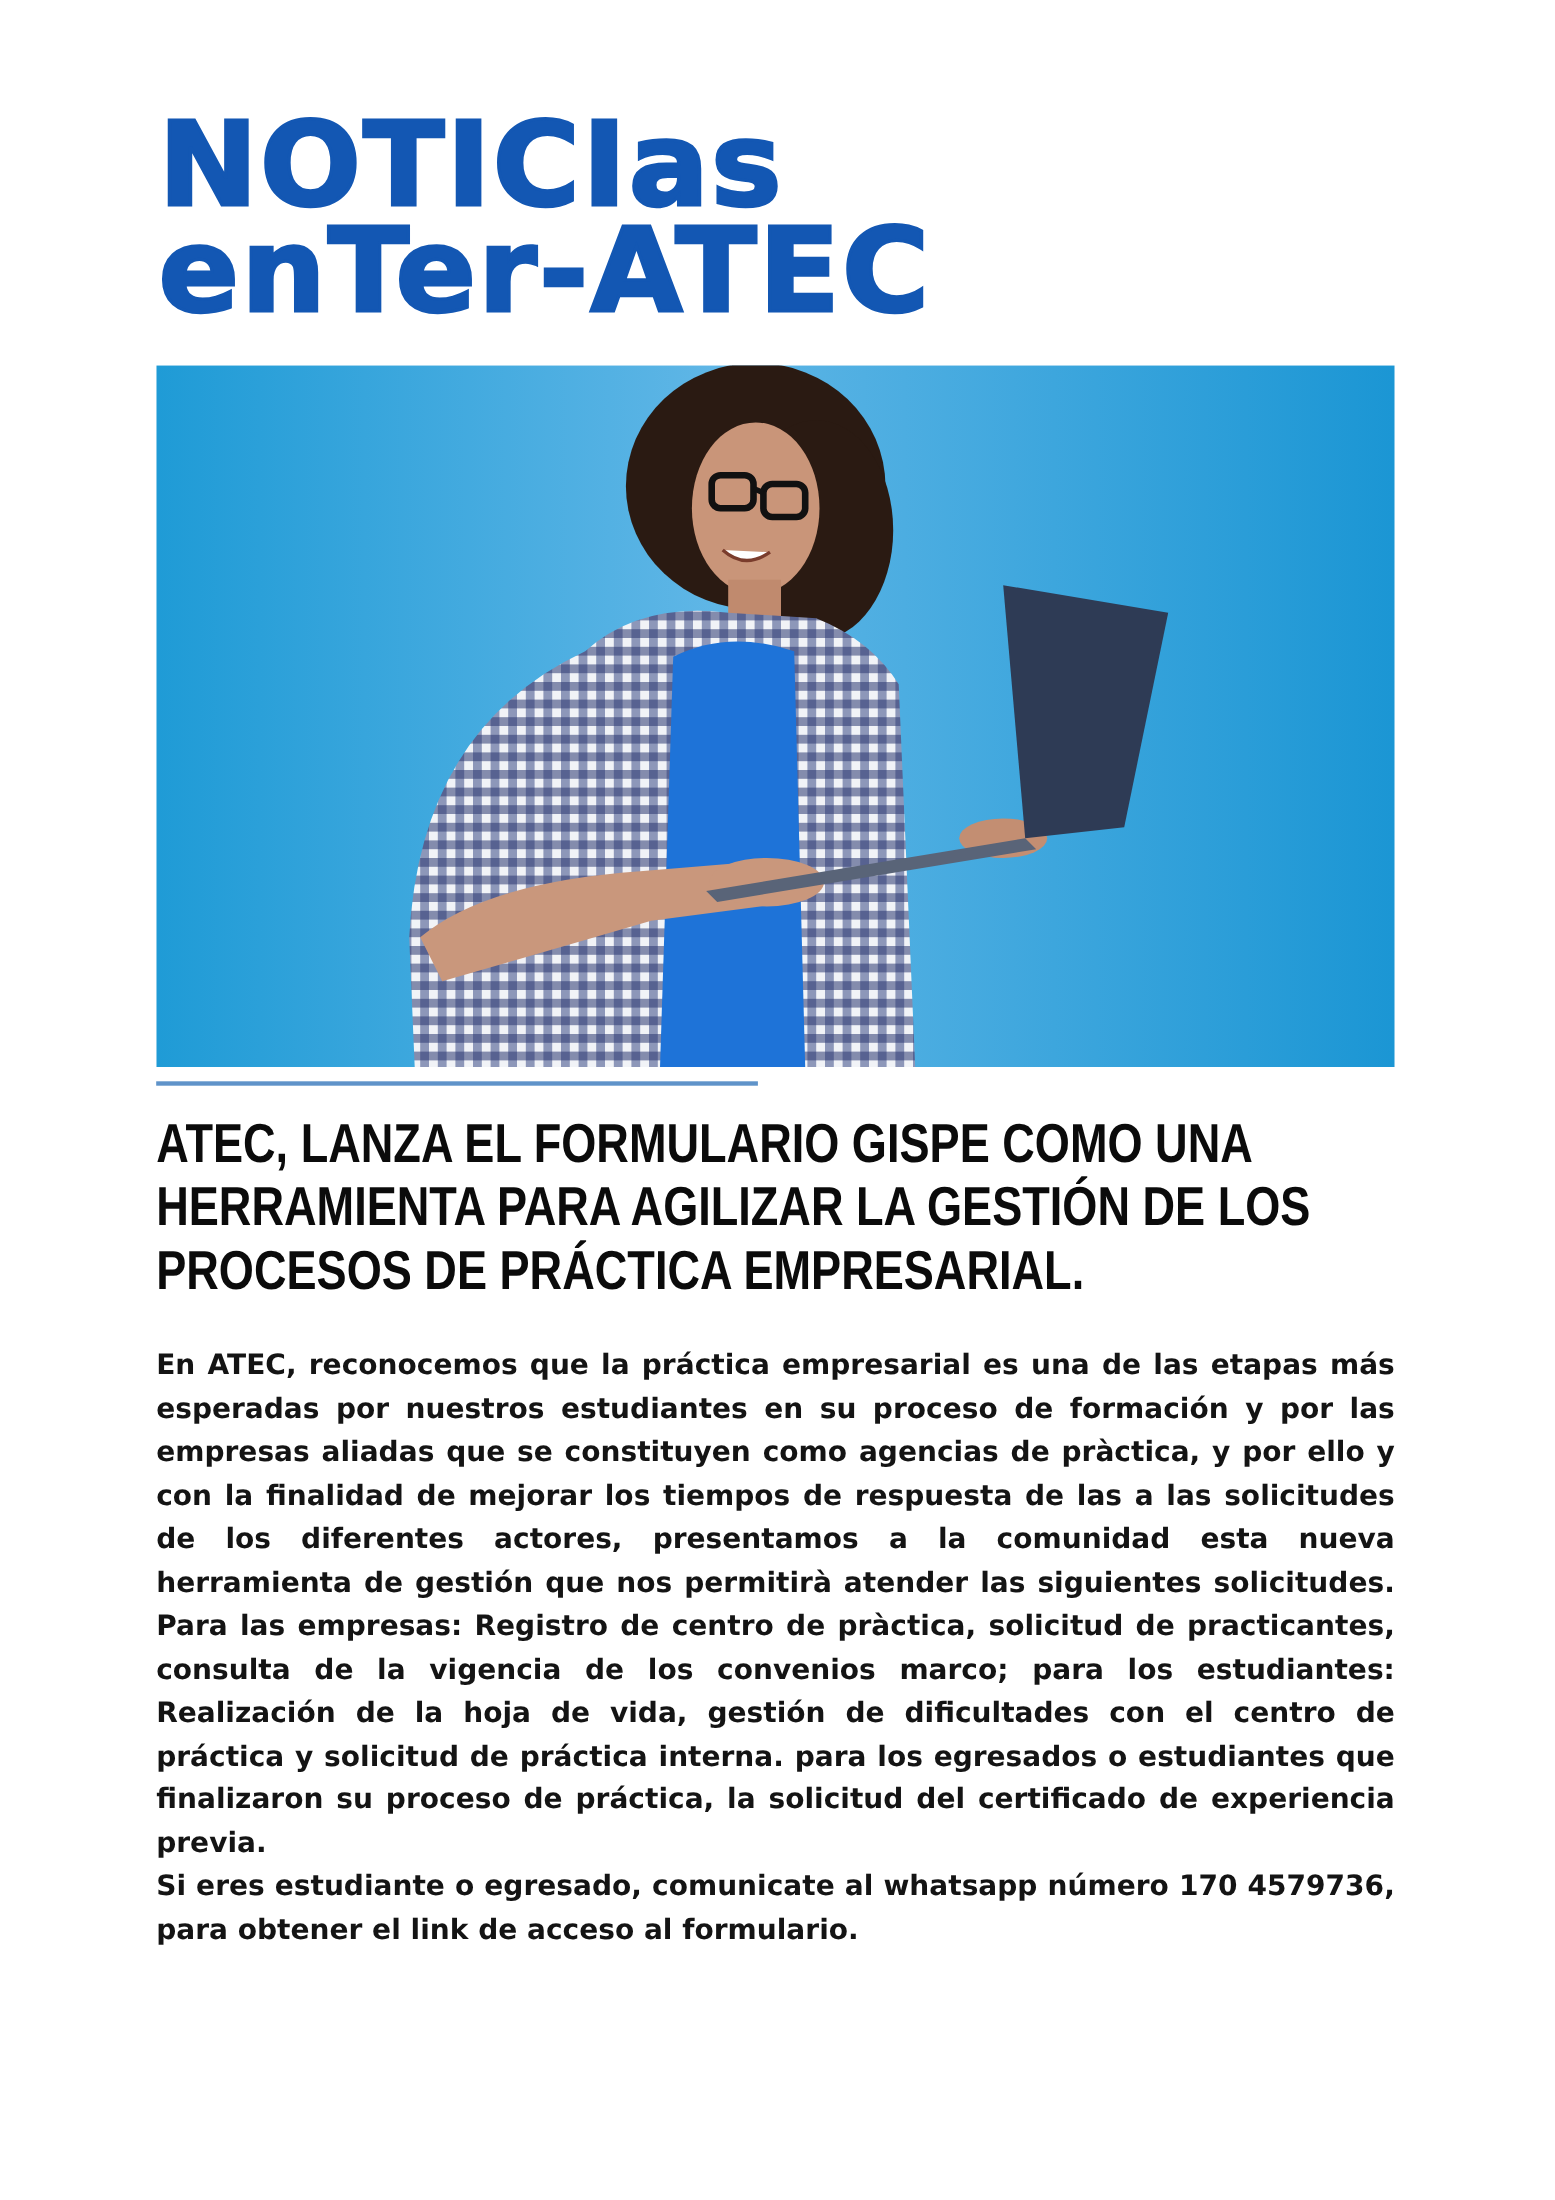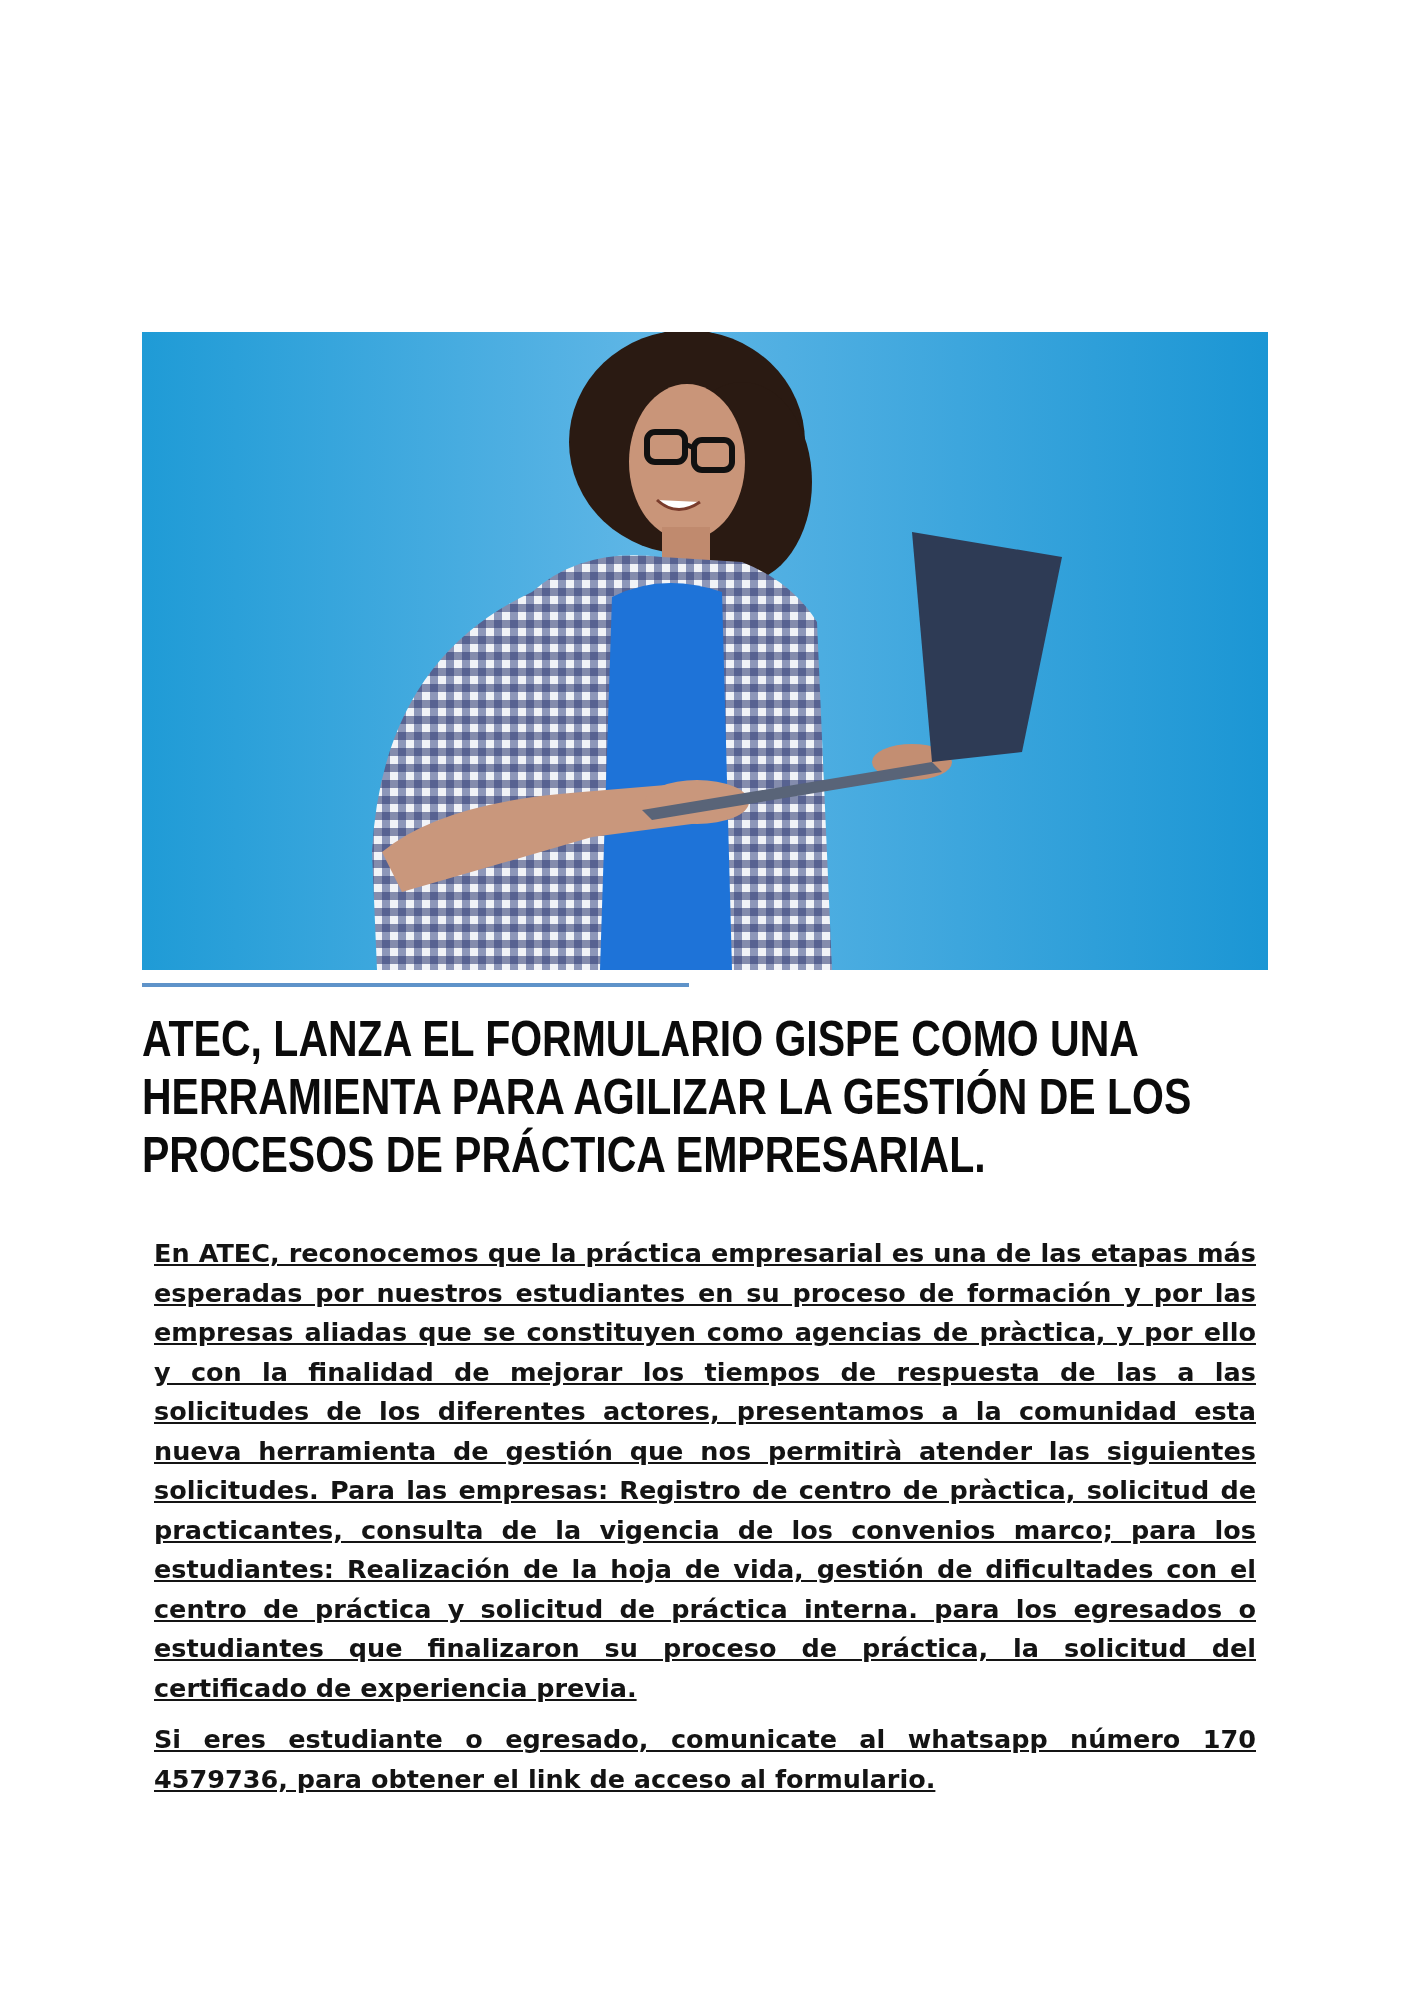--- a/index.html
+++ b/index.html
@@ -42,27 +42,31 @@
 
   .body-text {
     position: absolute; left: 142px; top: 1222px; width: 1126px;
     font-family: "DejaVu Sans", sans-serif;
     font-weight: 700;
     font-size: 25.5px;
     line-height: 39.5px;
     color: #141414;
     text-align: justify;
   }
-  .body-text p { margin: 12px; text-decoration: underline; }
+  .body-text p { margin: 0; }
 </style>
 </head>
 <body>
 
 <div class="page">
 
+  <div class="masthead">
+    <div class="line l1">NOTICIas</div>
+    <div class="line l2">enTer-ATEC</div>
+  </div>
 
   <div class="hero">
     <svg viewBox="0 0 1126 638" preserveAspectRatio="none">
       <defs>
         <linearGradient id="bg" x1="0" y1="0" x2="1" y2="0">
           <stop offset="0" stop-color="#1f9bd6"></stop>
           <stop offset="0.45" stop-color="#5fb6e6"></stop>
           <stop offset="1" stop-color="#1b96d4"></stop>
         </linearGradient>
         <pattern id="plaid" width="16" height="16" patternUnits="userSpaceOnUse">

